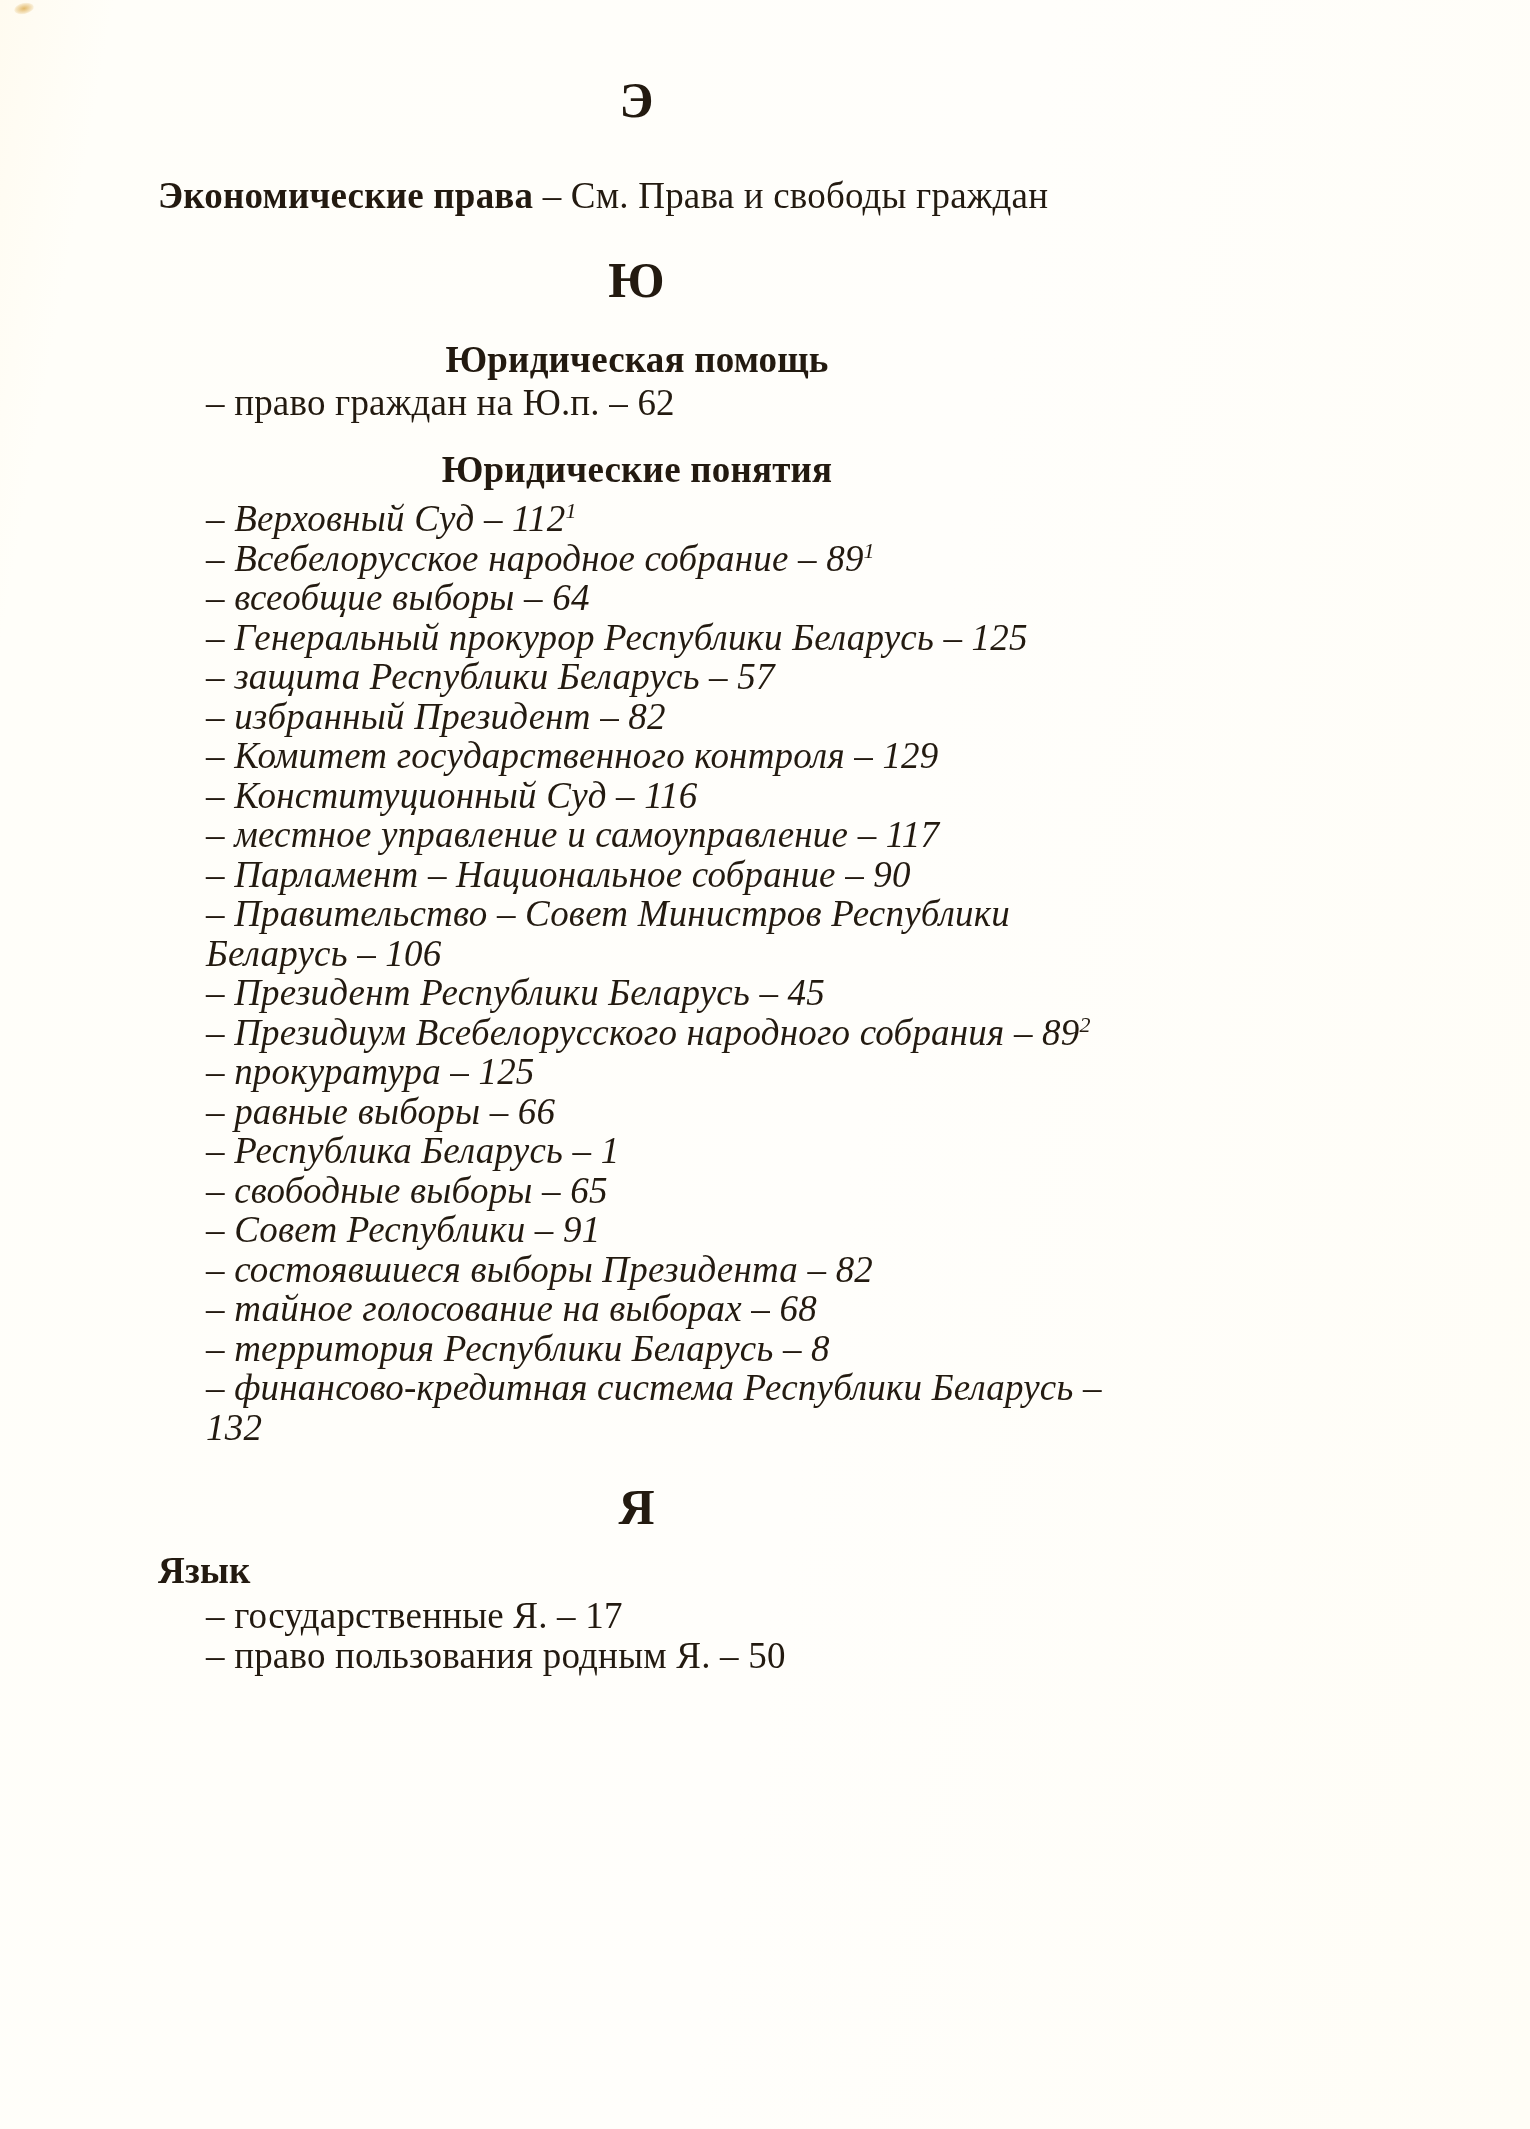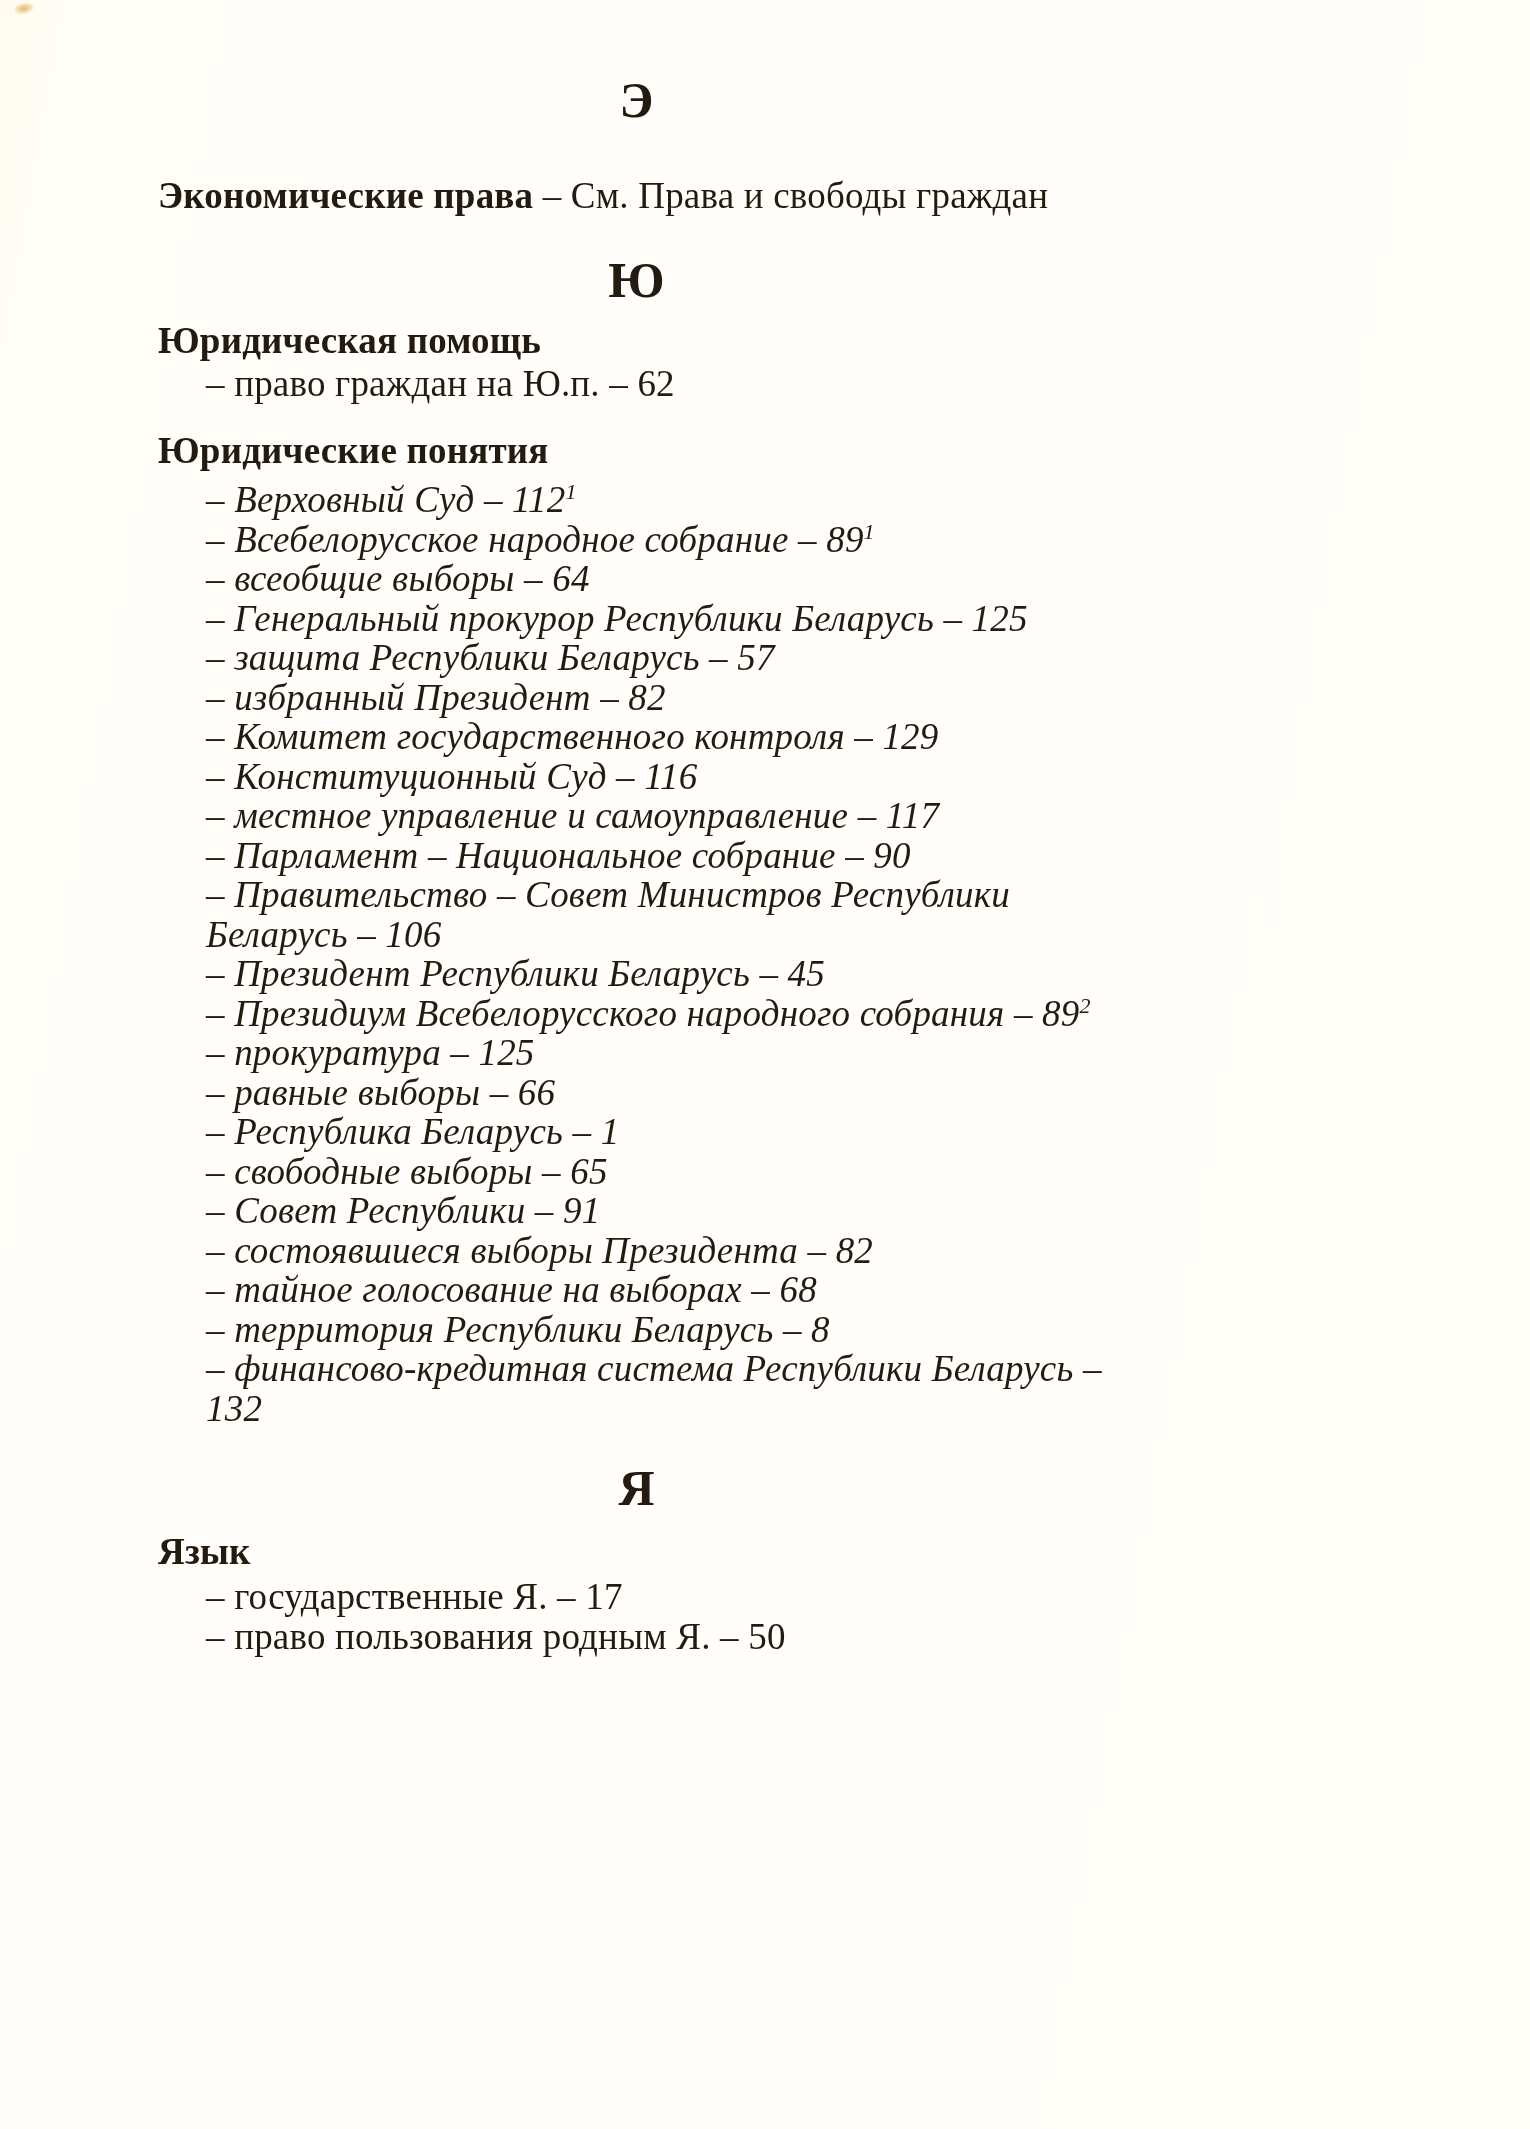--- a/index.html
+++ b/index.html
@@ -65,23 +65,23 @@
   }
   sup {
     font-size: 22px;
     line-height: 0;
     vertical-align: super;
   }
   
   .mt-letter-1   { margin-top: 70px; }
   .mt-econ       { margin-top: 44px; }
   .mt-letter-2   { margin-top: 32px; }
-  .mt-help       { margin-top: 9px; }
+  .mt-help       { margin-top: 28px; text-align: center; }
   .mt-help-sub   { margin-top: 1px; }
-  .mt-concepts   { margin-top: 25px; }
+  .mt-concepts   { margin-top: 25px; text-align: center; }
   .mt-sublist    { margin-top: 7px; font-style: italic; }
   .mt-letter-3   { margin-top: 30px; }
   .mt-lang       { margin-top: 12px; }
   .mt-lang-sub   { margin-top: 3px; }
 </style>
 </head>
 <body>
 
 <div class="page">
   <div class="smudge"></div>

